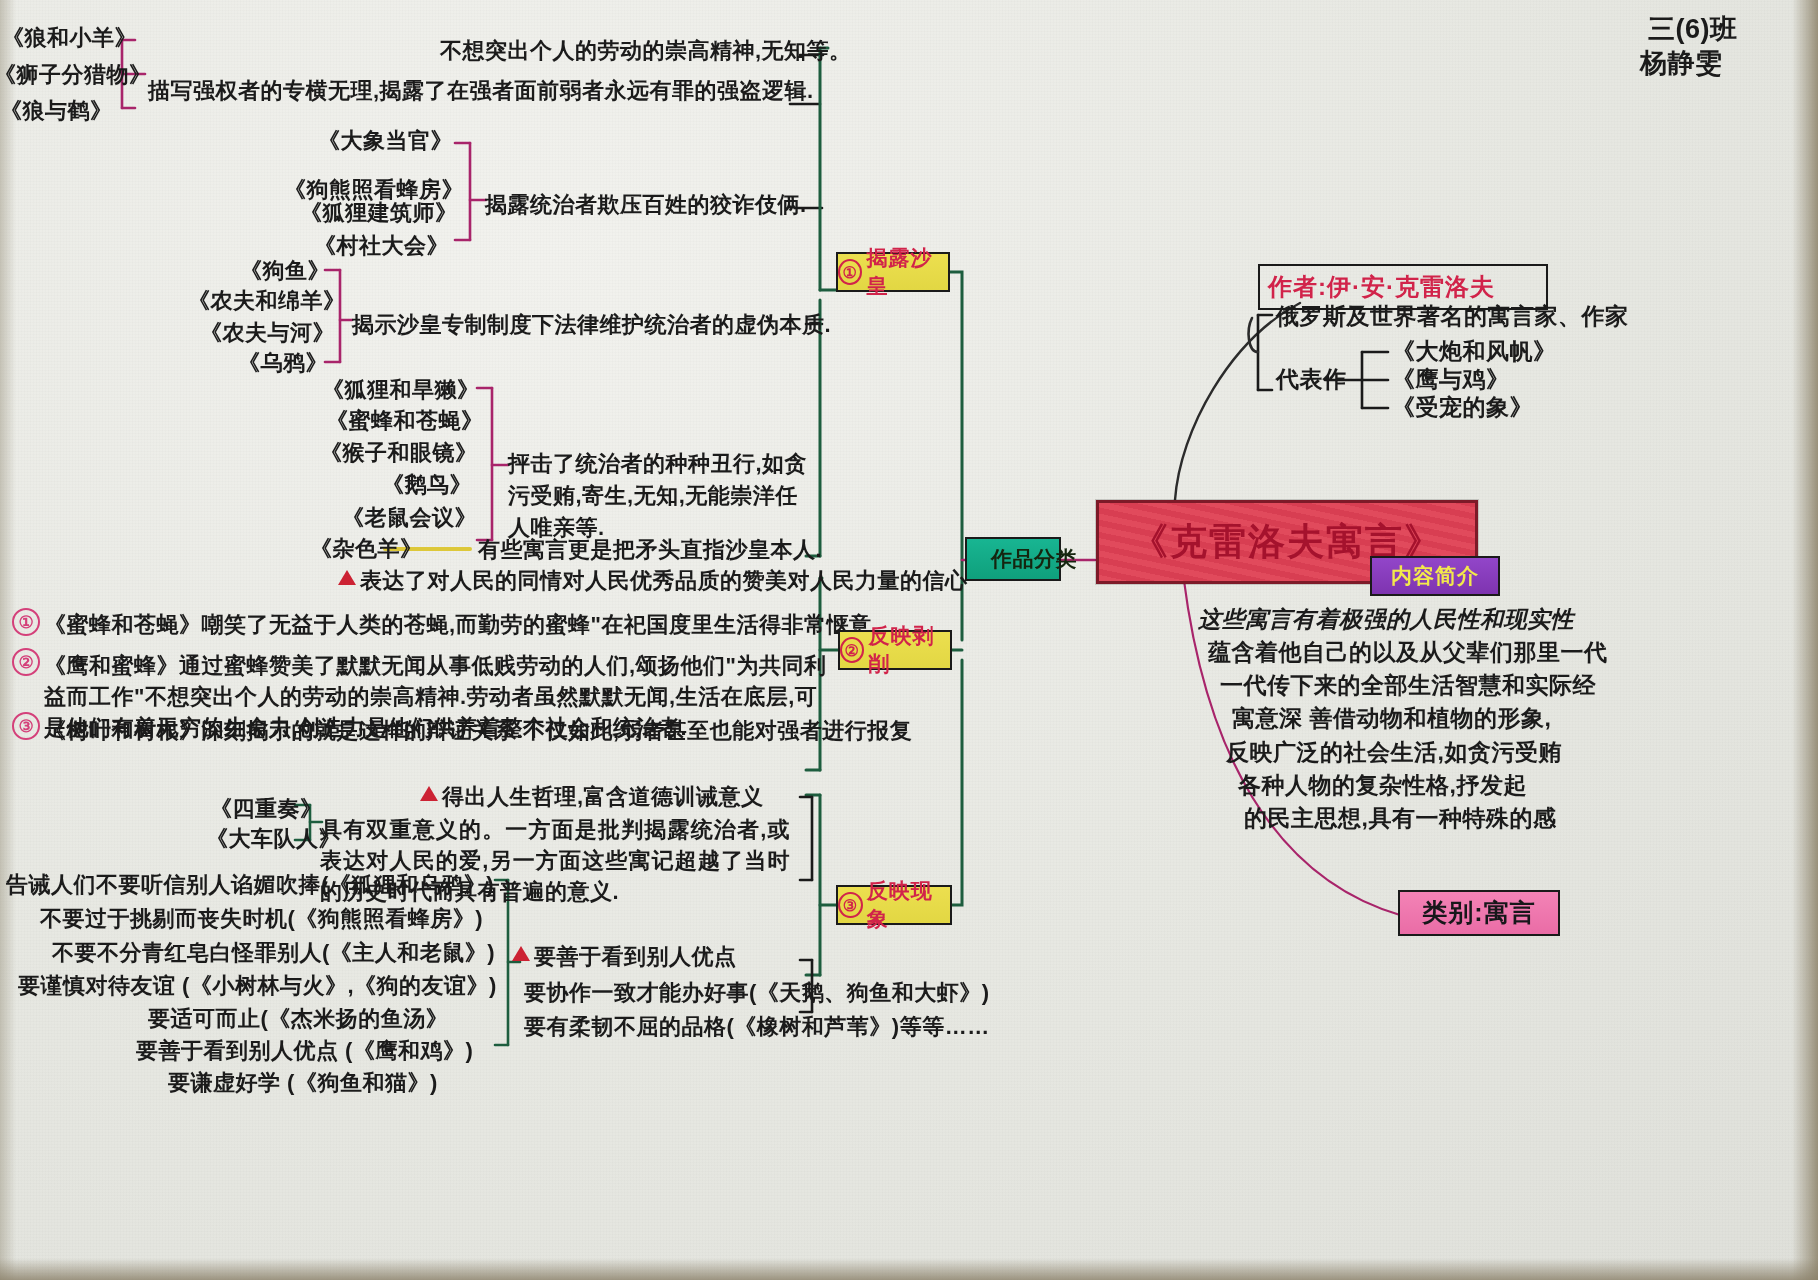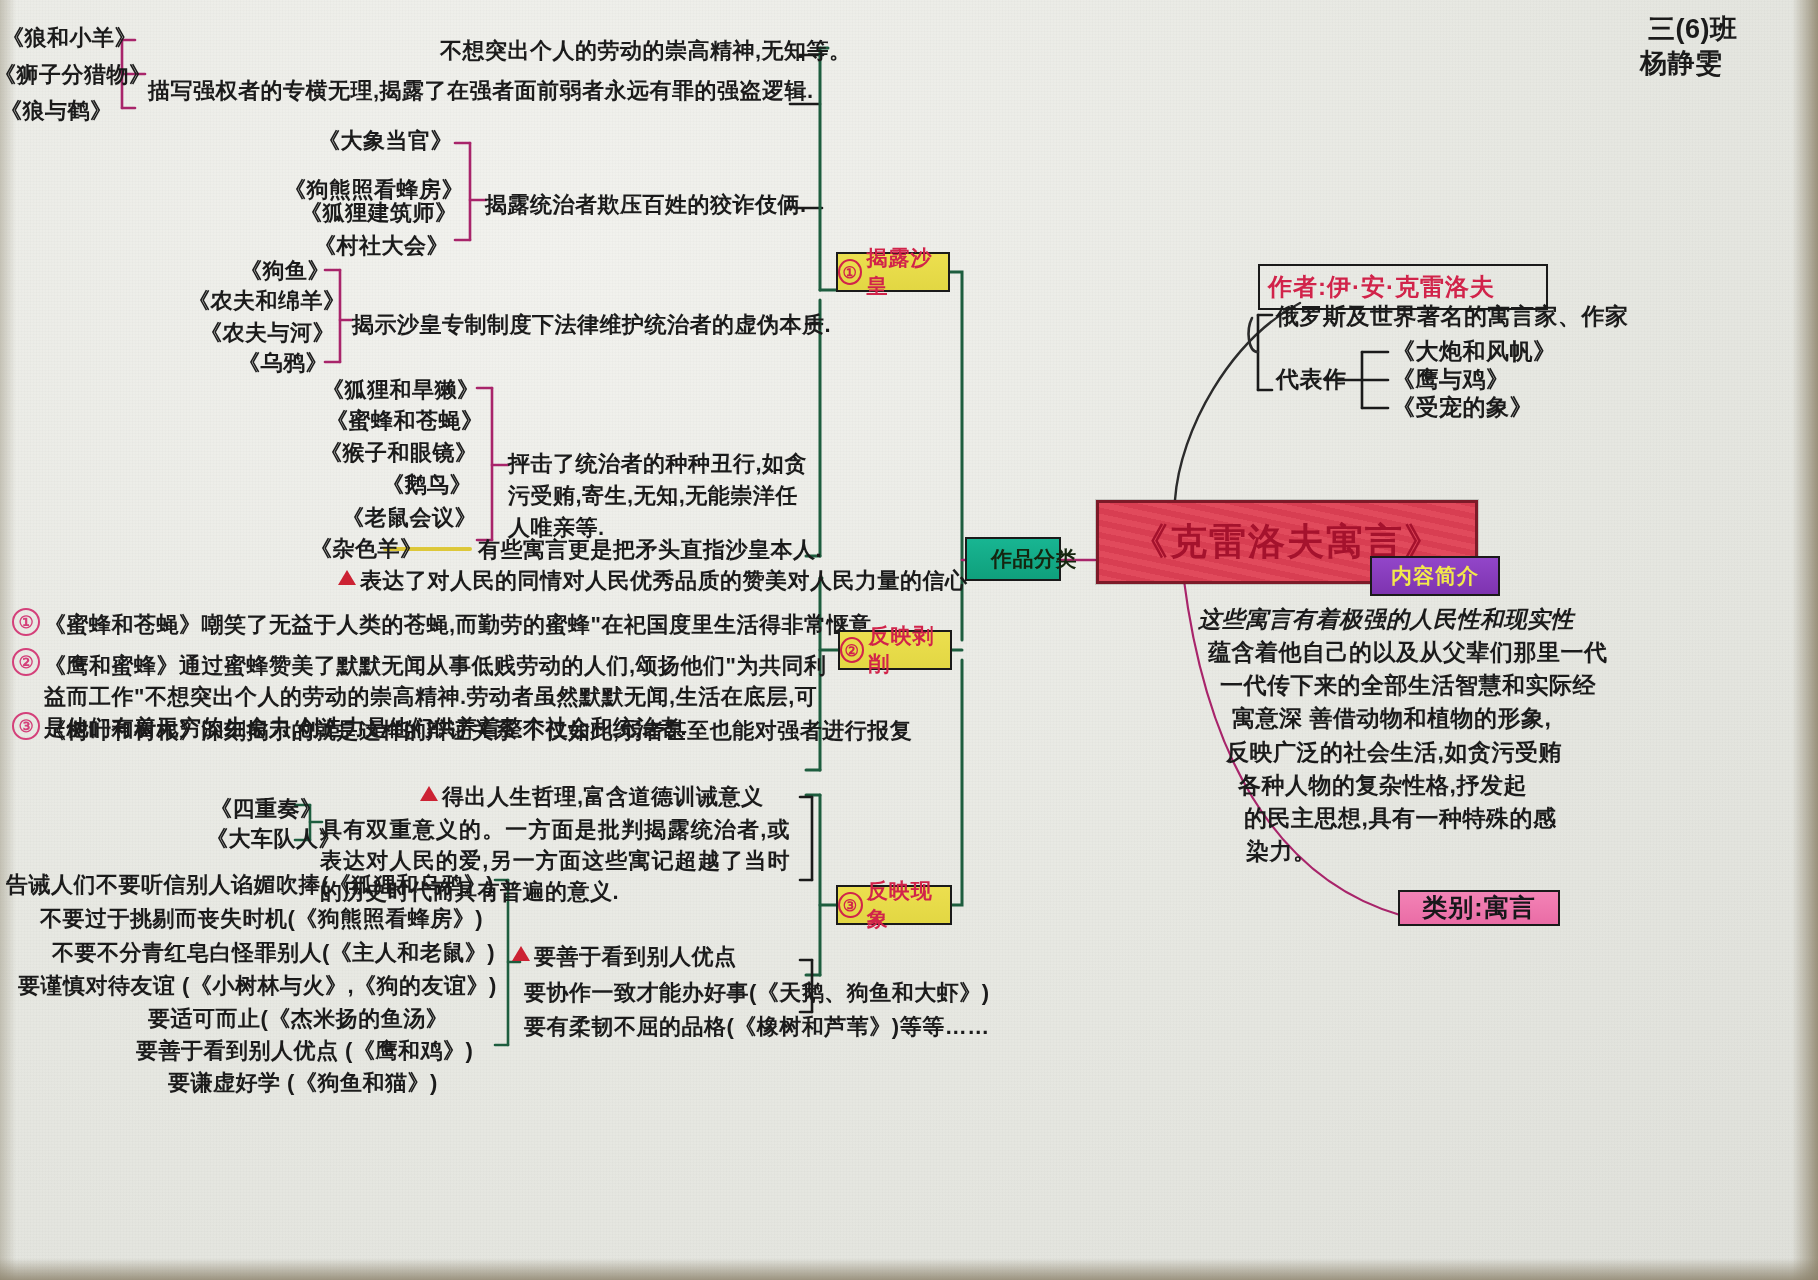--- a/index.html
+++ b/index.html
@@ -287,18 +287,17 @@
 </div>
 
 <div style="position:absolute;left:1198px;top:606px;width:620px;">
   <div class="t" style="position:static;font-size:23px;margin-bottom:6px;font-style:italic;">这些寓言有着极强的人民性和现实性</div>
   <div class="t" style="position:static;font-size:23px;margin-bottom:6px;padding-left:10px;">蕴含着他自己的以及从父辈们那里一代</div>
   <div class="t" style="position:static;font-size:23px;margin-bottom:6px;padding-left:22px;">一代传下来的全部生活智慧和实际经</div>
   <div class="t" style="position:static;font-size:23px;margin-bottom:6px;padding-left:34px;">寓意深 善借动物和植物的形象,</div>
   <div class="t" style="position:static;font-size:23px;margin-bottom:6px;padding-left:28px;">反映广泛的社会生活,如贪污受贿</div>
   <div class="t" style="position:static;font-size:23px;margin-bottom:6px;padding-left:40px;">各种人物的复杂性格,抒发起</div>
   <div class="t" style="position:static;font-size:23px;margin-bottom:6px;padding-left:46px;">的民主思想,具有一种特殊的感</div>
-  <div class="t" style="position:static;font-size:23px;padding-left:48px;">染力。</div>
-</div>
-
-<div class="box box-pink" style="left:1398px;top:890px;width:162px;height:36px;">
+</div>
+
+<div class="box box-pink" style="left:1398px;top:890px;width:162px;height:46px;">
   <span class="t" style="position:static;font-size:25px;color:#17171a;letter-spacing:1px;">类别:寓言</span>
 </div>
 
 </body></html>

